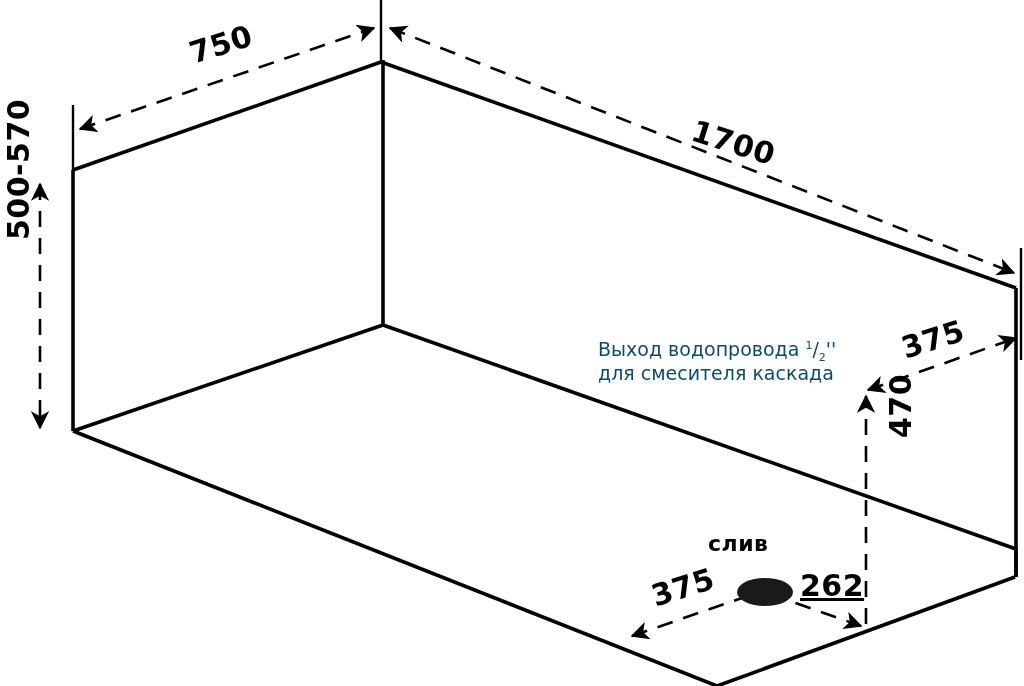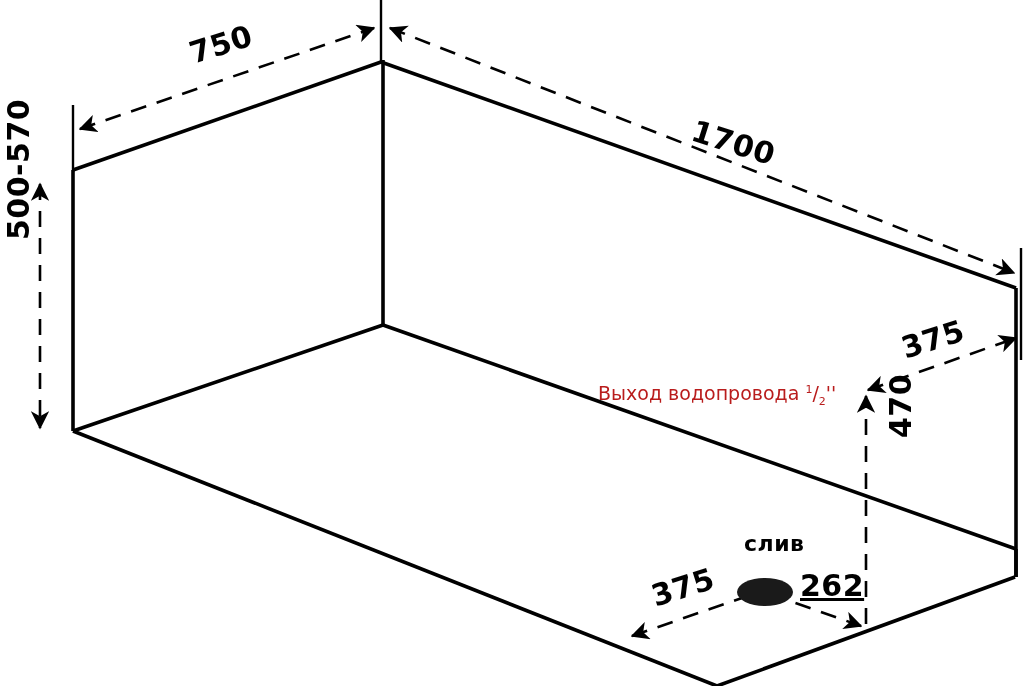--- a/index.html
+++ b/index.html
@@ -30,45 +30,44 @@
     font-weight: bold;
     color: #000000;
     white-space: nowrap;
     line-height: 1;
     letter-spacing: 0.5px;
   }
   .note-text {
     position: absolute;
     font-family: "DejaVu Sans", sans-serif;
     font-weight: normal;
-    color: #b91c1c;
+    color: #0c4a6e;
     white-space: nowrap;
     line-height: 1.05;
     font-size: 19px;
-    margin-top: 44px;
   }
   .note-text .frac {
     font-size: 19px;
   }
   .note-text sup {
     font-size: 11px;
     vertical-align: super;
   }
   .note-text sub {
     font-size: 11px;
     vertical-align: sub;
   }
   #lbl-750   { left: 186px; top: 40px;  font-size: 30px; transform: rotate(-17.5deg); transform-origin: left top; }
   #lbl-1700  { left: 697px; top: 116px; font-size: 30px; transform: rotate(17.5deg); transform-origin: left top; }
   #lbl-500570{ left: 4px;   top: 240px; font-size: 30px; transform: rotate(-90deg); transform-origin: left top; }
   #lbl-375r  { left: 898px; top: 335px; font-size: 30px; transform: rotate(-17.5deg); transform-origin: left top; }
   #lbl-470   { left: 886px; top: 438px; font-size: 30px; transform: rotate(-90deg); transform-origin: left top; }
   #lbl-375b  { left: 648px; top: 583px; font-size: 30px; transform: rotate(-17.5deg); transform-origin: left top; }
   #lbl-262   { left: 800px; top: 571px; font-size: 30px; text-decoration: underline; }
-  #lbl-sliv  { left: 744px; top: 533px; font-size: 22px; }
+  #lbl-sliv  { left: 708px; top: 533px; font-size: 22px; }
   #note-pipe { left: 598px; top: 340px; }
 </style>
 </head>
 <body>
 
 <div id="stage">
 
   <svg id="drawing" viewBox="0 0 1024 686">
     <defs>
       <marker id="arrowFull" viewBox="0 0 12 12" refX="11" refY="6" markerWidth="7" markerHeight="7" orient="auto-start-reverse">
@@ -135,15 +134,16 @@
   <div class="dim-label" id="lbl-470">470</div>
 
   <div class="dim-label" id="lbl-375b">375</div>
 
   <div class="dim-label" id="lbl-262">262</div>
 
   <div class="dim-label" id="lbl-sliv">слив</div>
 
   <div class="note-text" id="note-pipe">
     <span>Выход водопровода</span><span class="frac"> <sup>1</sup>/<sub>2</sub></span><span>''</span><br>
+    <span>для смесителя каскада</span>
   </div>
 
 </div>
 
 </body></html>

